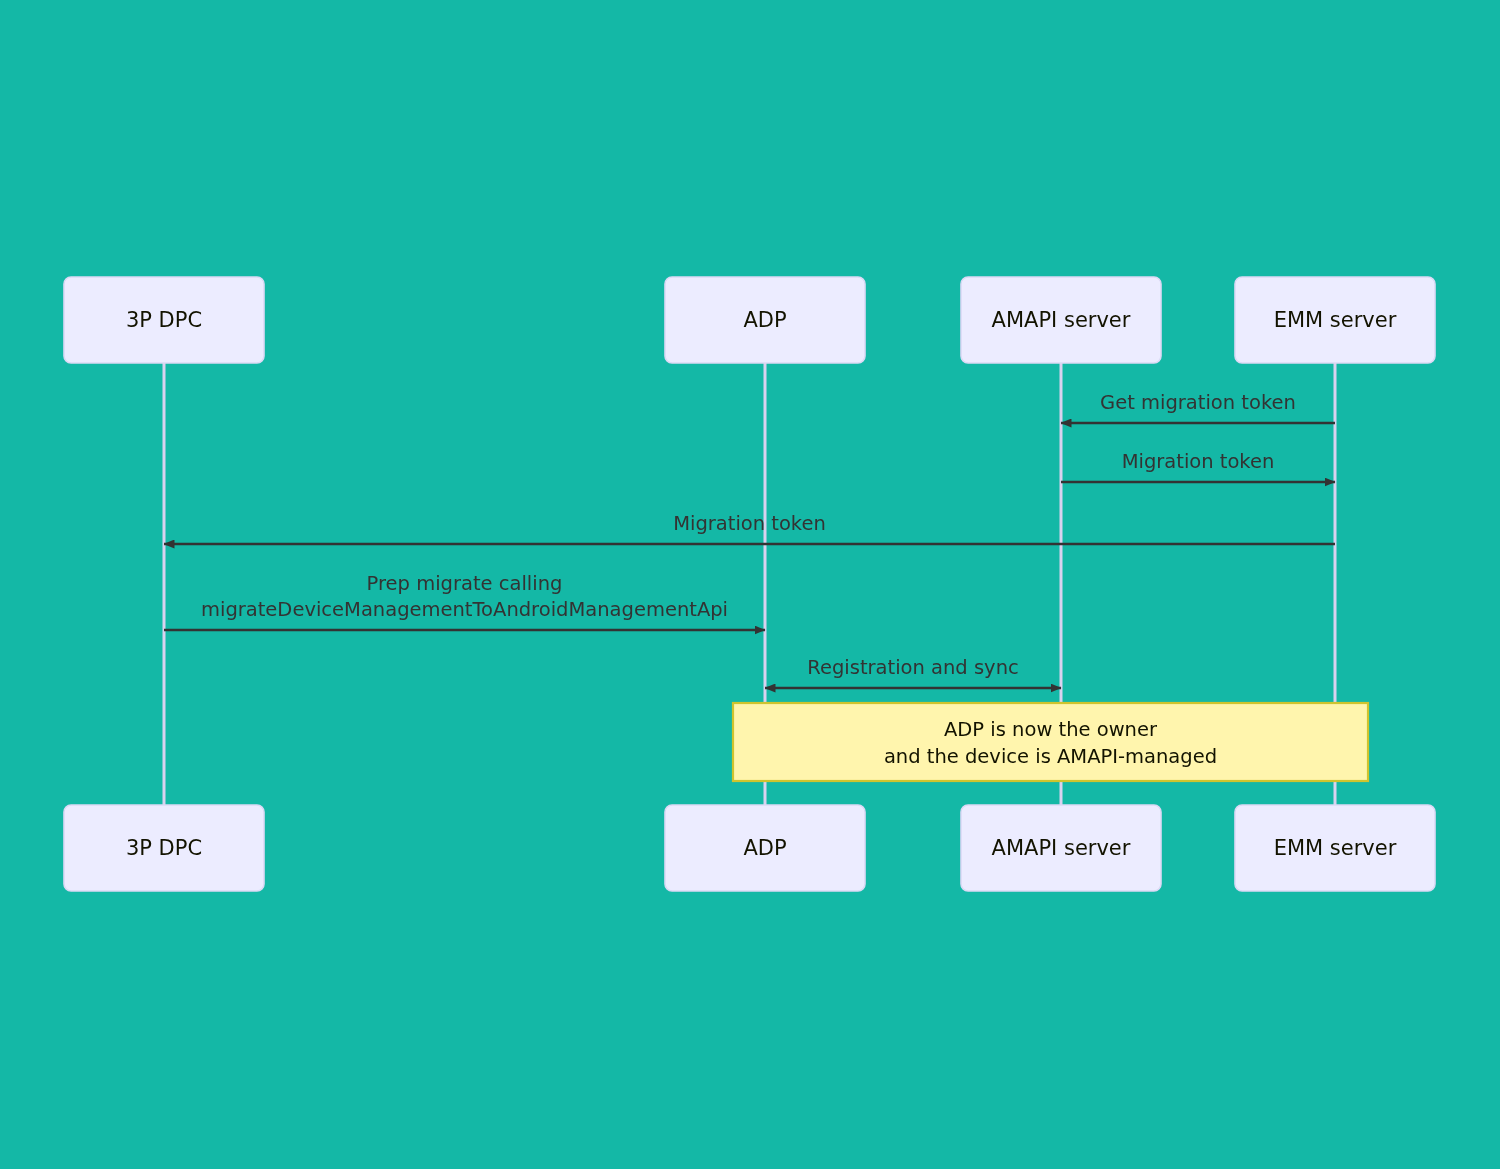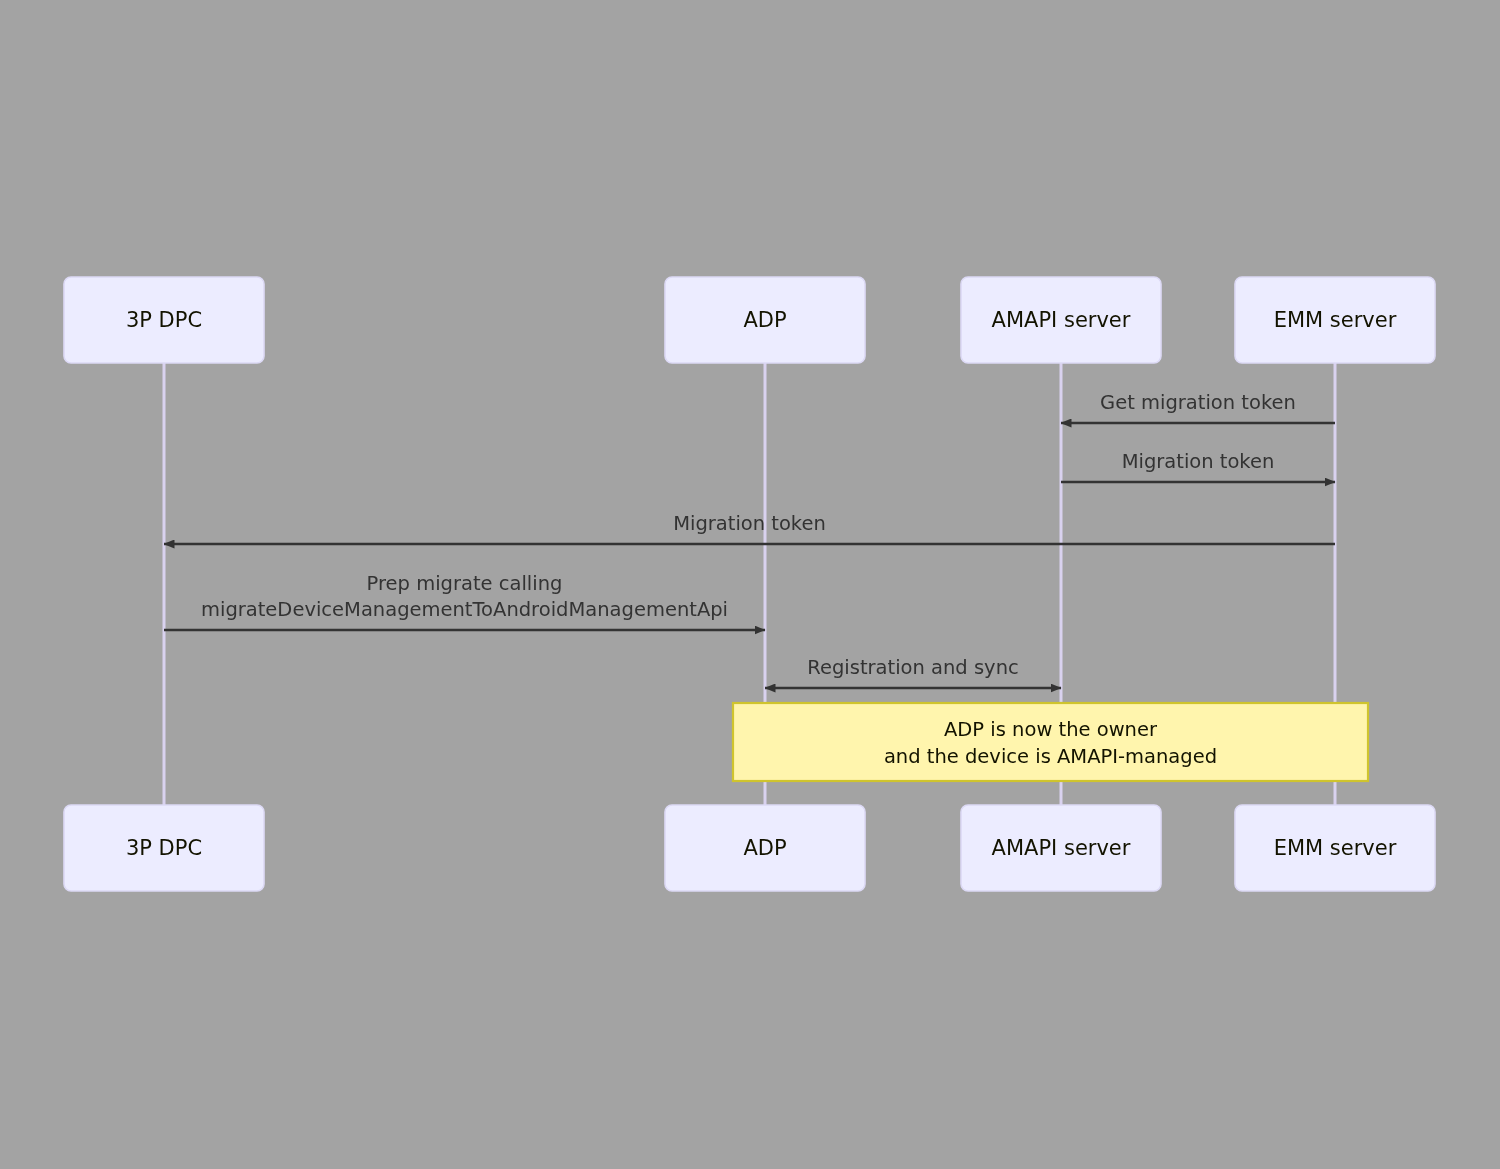--- a/index.html
+++ b/index.html
@@ -10,21 +10,21 @@
   body {
     width: 1500px;
     height: 1169px;
     font-family: "DejaVu Sans", sans-serif;
     overflow: hidden;
   }
   #diagram-root {
     position: relative;
     width: 1500px;
     height: 1169px;
-    background: #a3a3a3;
+    background: #14b8a6;
   }
   svg.seq-canvas {
     position: absolute;
     left: 0;
     top: 0;
     width: 1500px;
     height: 1169px;
     display: block;
   }
   .lifeline {

